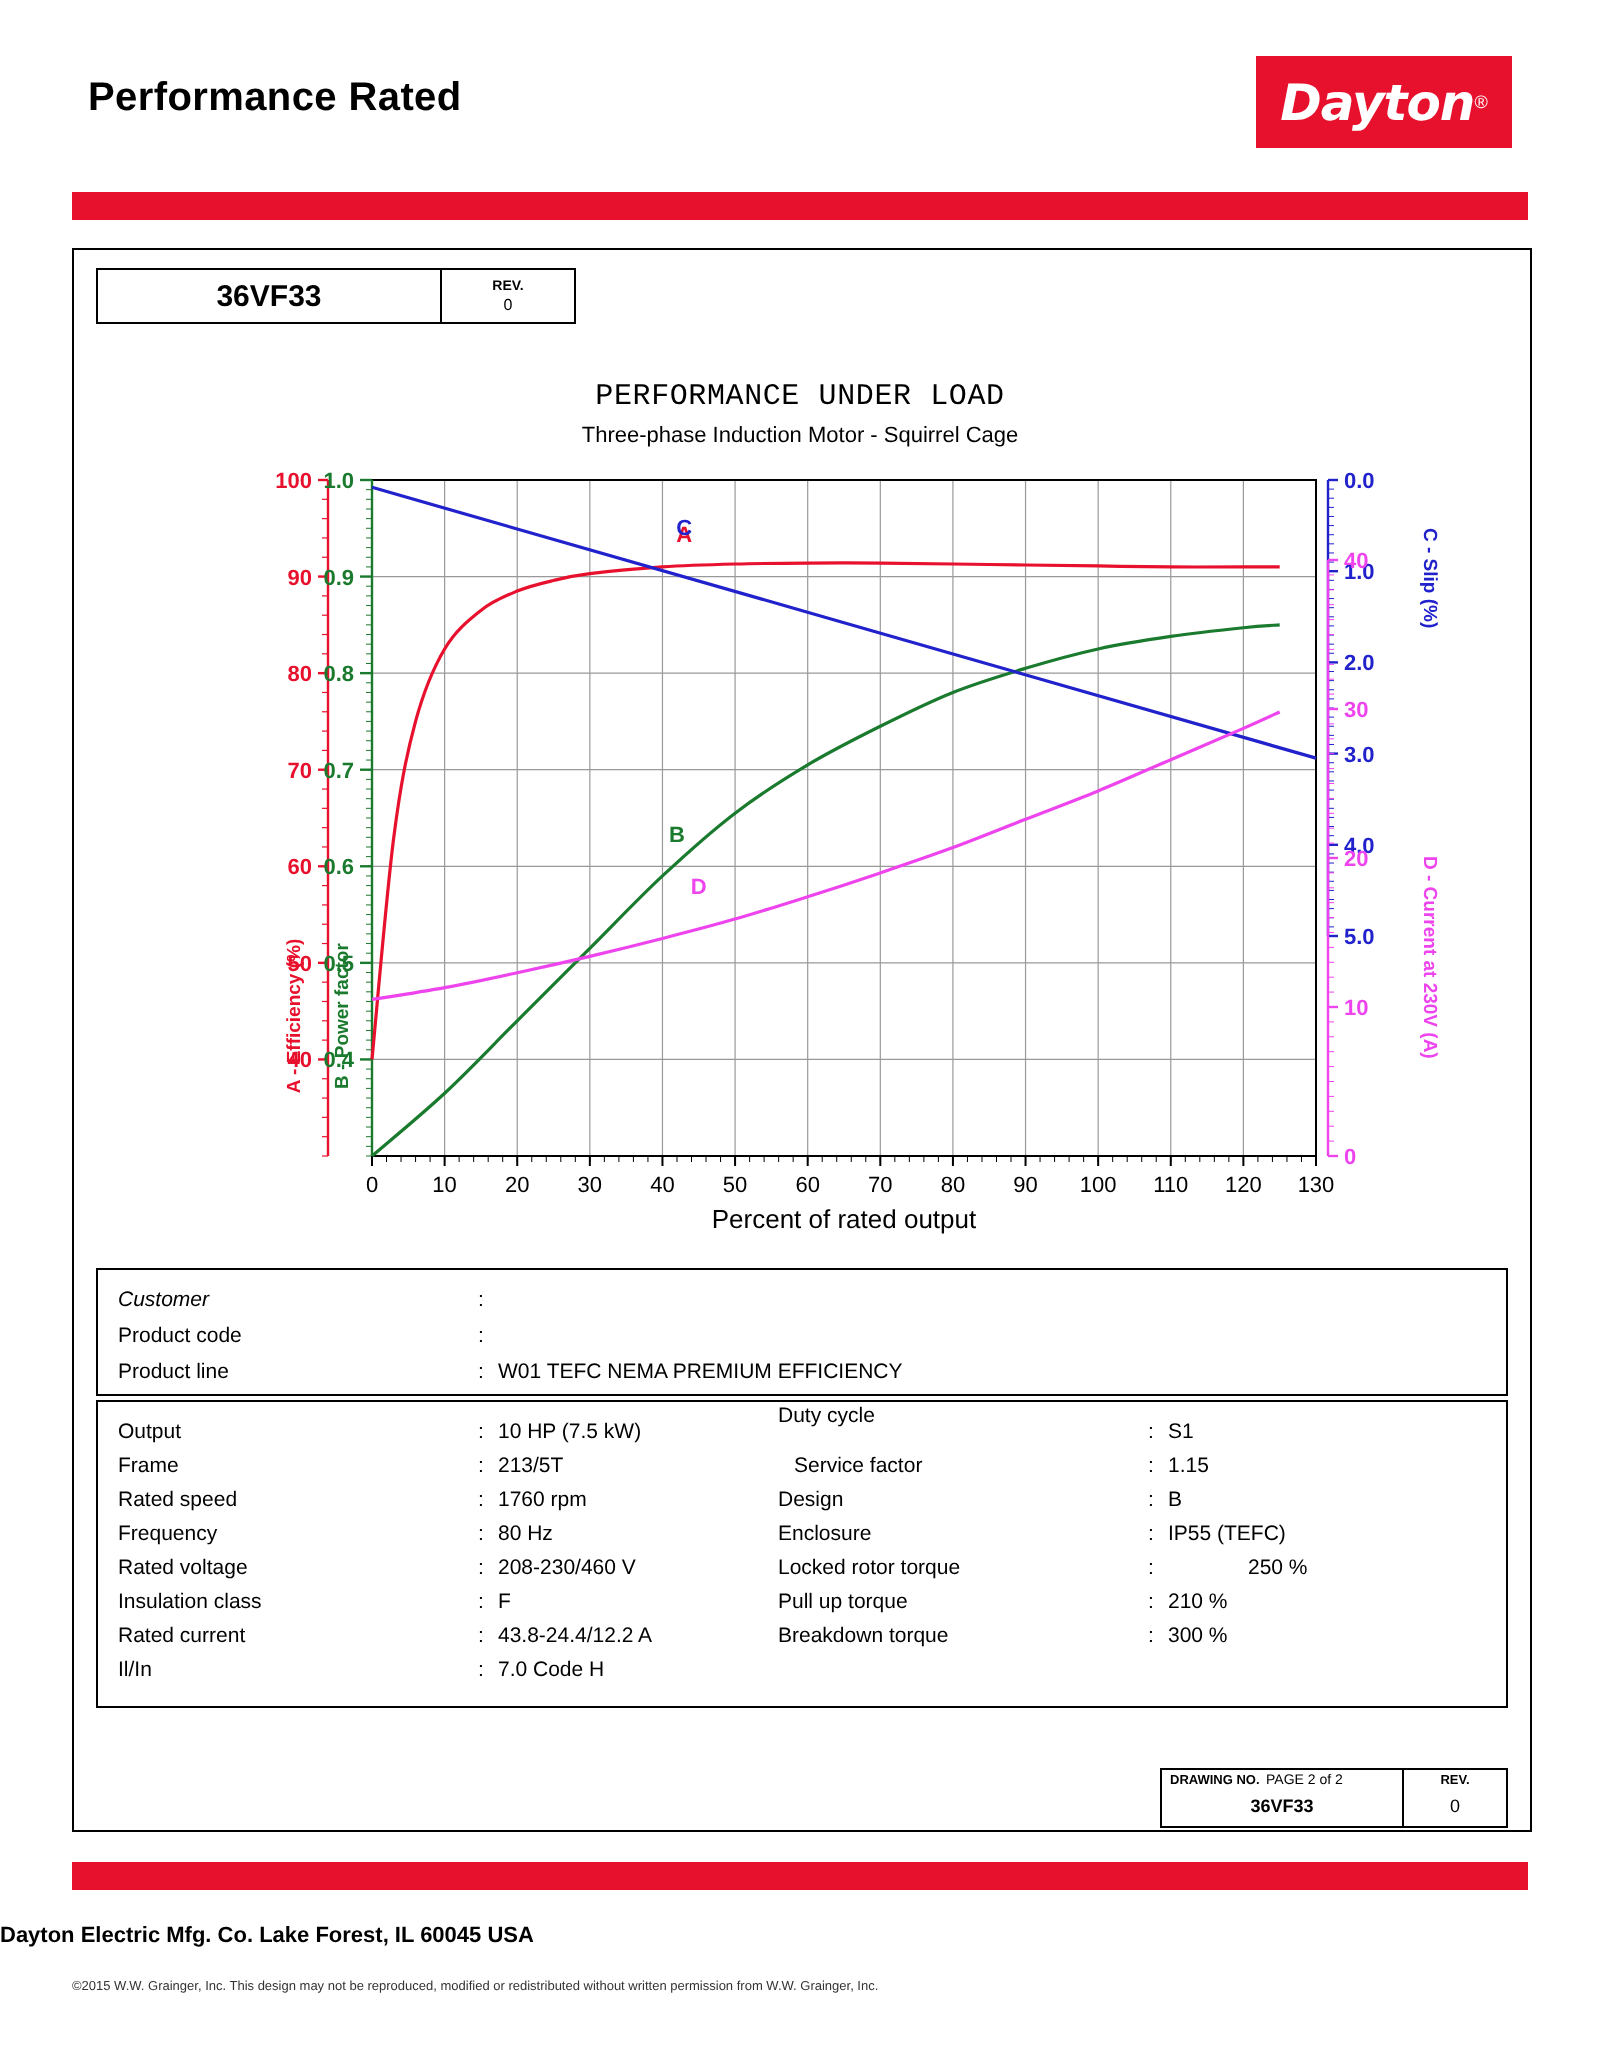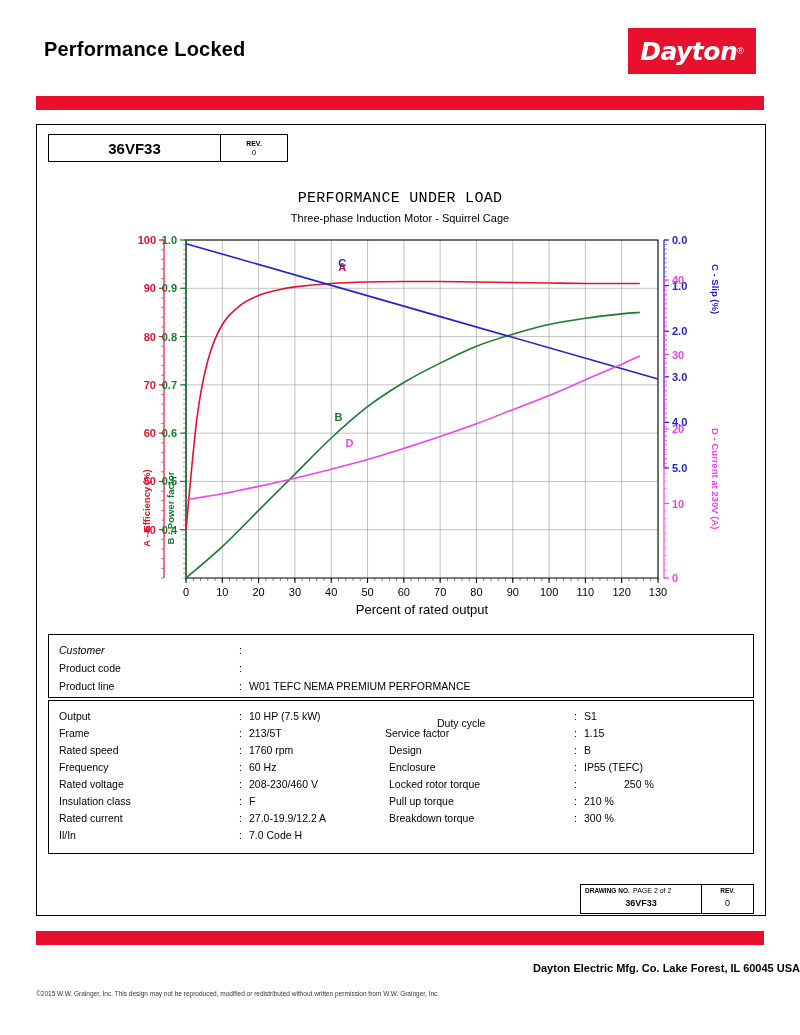--- a/index.html
+++ b/index.html
@@ -41,29 +41,29 @@
   .draw-box{position:absolute;left:580px;top:884px;width:172px;height:28px;border:1px solid #000;display:flex;}
   .draw-left{width:120px;border-right:1px solid #000;position:relative;}
   .draw-right{flex:1;position:relative;}
   .dl1{position:absolute;left:4px;top:2px;font-size:6.5px;font-weight:bold;}
   .dl2{position:absolute;left:52px;top:2px;font-size:7px;}
   .dl3{position:absolute;left:0;top:13px;width:120px;text-align:center;font-size:9px;font-weight:bold;}
   .dr1{position:absolute;left:0;top:2px;width:100%;text-align:center;font-size:6.5px;font-weight:bold;}
   .dr2{position:absolute;left:0;top:13px;width:100%;text-align:center;font-size:9px;}
 
   
-  .footer-main{position:absolute;left:0;top:962px;width:800px;text-align:right;font-size:11px;font-weight:bold;}
+  .footer-main{position:absolute;left:0;top:962px;width:800px;text-align:left;font-size:11px;font-weight:bold;}
   .footer-small{position:absolute;left:36px;top:990px;width:728px;font-size:6.5px;color:#333;}
 </style>
 </head>
 <body>
 
 <div class="page">
 
-  <div class="hdr-title">Performance Locked</div>
+  <div class="hdr-title">Performance Rated</div>
   <div class="logo">
     <span class="logo-text">Dayton</span>
       <span class="logo-reg">®</span>
   </div>
   <div class="red-bar top"></div>
 
   <div class="frame"></div>
 
   <div class="tb">
     <div class="tb-model">36VF33</div>
@@ -467,56 +467,56 @@
   <div class="box cust-box">
     <div id="cust-rows">
         <div class="row" style="left: 10px; top: 9px; font-style: italic;">Customer</div>
         <div class="row" style="left: 190px; top: 9px;">:</div>
         <div class="row" style="left: 200px; top: 9px;"></div>
         <div class="row" style="left: 10px; top: 27px;">Product code</div>
         <div class="row" style="left: 190px; top: 27px;">:</div>
         <div class="row" style="left: 200px; top: 27px;"></div>
         <div class="row" style="left: 10px; top: 45px;">Product line</div>
         <div class="row" style="left: 190px; top: 45px;">:</div>
-        <div class="row" style="left: 200px; top: 45px;">W01 TEFC NEMA PREMIUM PERFORMANCE</div>
+        <div class="row" style="left: 200px; top: 45px;">W01 TEFC NEMA PREMIUM EFFICIENCY</div>
       </div>
   </div>
 
   <div class="box spec-box">
     <div id="spec-left">
         <div class="row" style="left: 10px; top: 9px;">Output</div>
         <div class="row" style="left: 190px; top: 9px;">:</div>
         <div class="row" style="left: 200px; top: 9px;">10 HP (7.5 kW)</div>
         <div class="row" style="left: 10px; top: 26px;">Frame</div>
         <div class="row" style="left: 190px; top: 26px;">:</div>
         <div class="row" style="left: 200px; top: 26px;">213/5T</div>
         <div class="row" style="left: 10px; top: 43px;">Rated speed</div>
         <div class="row" style="left: 190px; top: 43px;">:</div>
         <div class="row" style="left: 200px; top: 43px;">1760 rpm</div>
         <div class="row" style="left: 10px; top: 60px;">Frequency</div>
         <div class="row" style="left: 190px; top: 60px;">:</div>
-        <div class="row" style="left: 200px; top: 60px;">60 Hz</div>
+        <div class="row" style="left: 200px; top: 60px;">80 Hz</div>
         <div class="row" style="left: 10px; top: 77px;">Rated voltage</div>
         <div class="row" style="left: 190px; top: 77px;">:</div>
         <div class="row" style="left: 200px; top: 77px;">208-230/460 V</div>
         <div class="row" style="left: 10px; top: 94px;">Insulation class</div>
         <div class="row" style="left: 190px; top: 94px;">:</div>
         <div class="row" style="left: 200px; top: 94px;">F</div>
         <div class="row" style="left: 10px; top: 111px;">Rated current</div>
         <div class="row" style="left: 190px; top: 111px;">:</div>
-        <div class="row" style="left: 200px; top: 111px;">27.0-19.9/12.2 A</div>
+        <div class="row" style="left: 200px; top: 111px;">43.8-24.4/12.2 A</div>
         <div class="row" style="left: 10px; top: 128px;">Il/In</div>
         <div class="row" style="left: 190px; top: 128px;">:</div>
         <div class="row" style="left: 200px; top: 128px;">7.0   Code H</div>
       </div>
     <div id="spec-right">
-        <div class="row" style="left: 340px; top: 16px; margin-left: 48px;">Duty cycle</div>
+        <div class="row" style="left: 340px; top: 1px;">Duty cycle</div>
         <div class="row" style="left: 525px; top: 9px;">:</div>
         <div class="row" style="left: 535px; top: 9px;">S1</div>
-        <div class="row" style="left: 336px; top: 26px; text-align: center;">Service factor</div>
+        <div class="row" style="left: 348px; top: 26px; text-align: center;">Service factor</div>
         <div class="row" style="left: 525px; top: 26px;">:</div>
         <div class="row" style="left: 535px; top: 26px;">1.15</div>
         <div class="row" style="left: 340px; top: 43px;">Design</div>
         <div class="row" style="left: 525px; top: 43px;">:</div>
         <div class="row" style="left: 535px; top: 43px;">B</div>
         <div class="row" style="left: 340px; top: 60px;">Enclosure</div>
         <div class="row" style="left: 525px; top: 60px;">:</div>
         <div class="row" style="left: 535px; top: 60px; text-align: right;">IP55 (TEFC)</div>
         <div class="row" style="left: 340px; top: 77px;">Locked rotor torque</div>
         <div class="row" style="left: 525px; top: 77px;">:</div>

